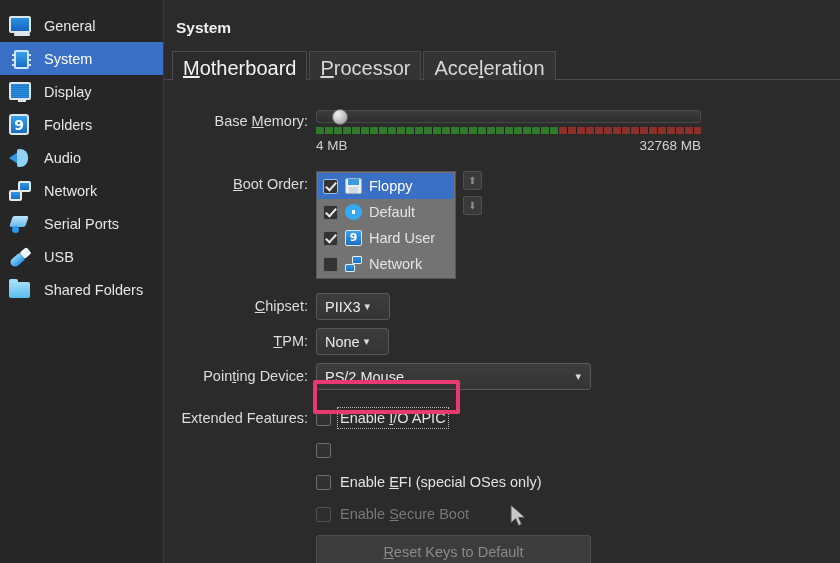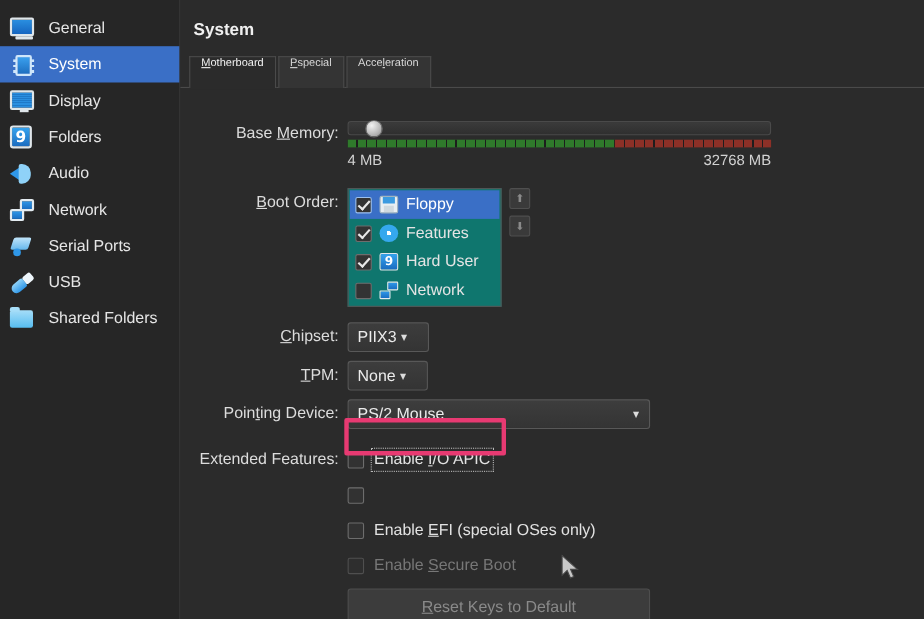--- a/index.html
+++ b/index.html
@@ -172,22 +172,22 @@
     height: 29px;
     position: relative;
     display: flex; align-items: stretch;
   }
   #tabbar::after {
     content:""; position:absolute; left:0; right:0; bottom:0;
     height:1px; background:#4a4a4a;
   }
   .tab {
     padding: 0 10px;
-    display:flex; align-items:flex-start;
-    font-size:10px; color:#d8d8d8;
+    display:flex; align-items:flex-end;
+    font-size:20px; color:#d8d8d8;
     background:#343434;
     border:1px solid #4a4a4a;
     border-bottom: none;
     margin-right: 2px;
     position: relative; z-index:1;
     cursor: default;
   }
   .tab.active {
     background:#2b2b2b;
     color:#f2f2f2;
@@ -240,21 +240,21 @@
   .range-row {
     display:flex; justify-content:space-between;
     width: 385px; margin-top:4px;
     color:#d2d2d2; font-size:13.5px;
   }
 
   
   .boot-wrap { display:flex; align-items:flex-start; }
   .boot-list {
     width: 140px;
-    background:#0f766e;
+    background:#737373;
     border:1px solid #555;
     padding: 1px;
   }
   .boot-item {
     display:flex; align-items:center;
     height: 26px; padding-left:5px;
     color:#e4e4e4; font-size:14.5px;
     cursor:default;
   }
   .boot-item.sel { background:#3a6fc6; color:#fff; }
@@ -435,21 +435,21 @@
 
   <div id="main">
 
     <div id="page-title">System</div>
 
     <div id="tabbar">
         <div class="tab active">
           <span><span></span><span class="mn">M</span><span>otherboard</span></span>
         </div>
         <div class="tab">
-          <span><span></span><span class="mn">P</span><span>special</span></span>
+          <span><span></span><span class="mn">P</span><span>rocessor</span></span>
         </div>
         <div class="tab">
           <span><span>Acce</span><span class="mn">l</span><span>eration</span></span>
         </div>
       </div>
 
     <div id="form">
 
       <div class="row" style="margin-bottom:6px;">
         <div class="lbl">
@@ -481,21 +481,21 @@
           <div class="boot-wrap">
             <div class="boot-list" id="boot-list">
                 <div class="boot-item sel">
                   <div class="cb on"></div>
                   <div class="bico bi-floppy"></div>
                   <span>Floppy</span>
                 </div>
                 <div class="boot-item">
                   <div class="cb on"></div>
                   <div class="bico bi-optical"></div>
-                  <span>Features</span>
+                  <span>Default</span>
                 </div>
                 <div class="boot-item">
                   <div class="cb on"></div>
                   <div class="bico bi-hdd">9</div>
                   <span>Hard User</span>
                 </div>
                 <div class="boot-item">
                   <div class="cb"></div>
                   <div class="bico bi-net">
                     <span></span>

